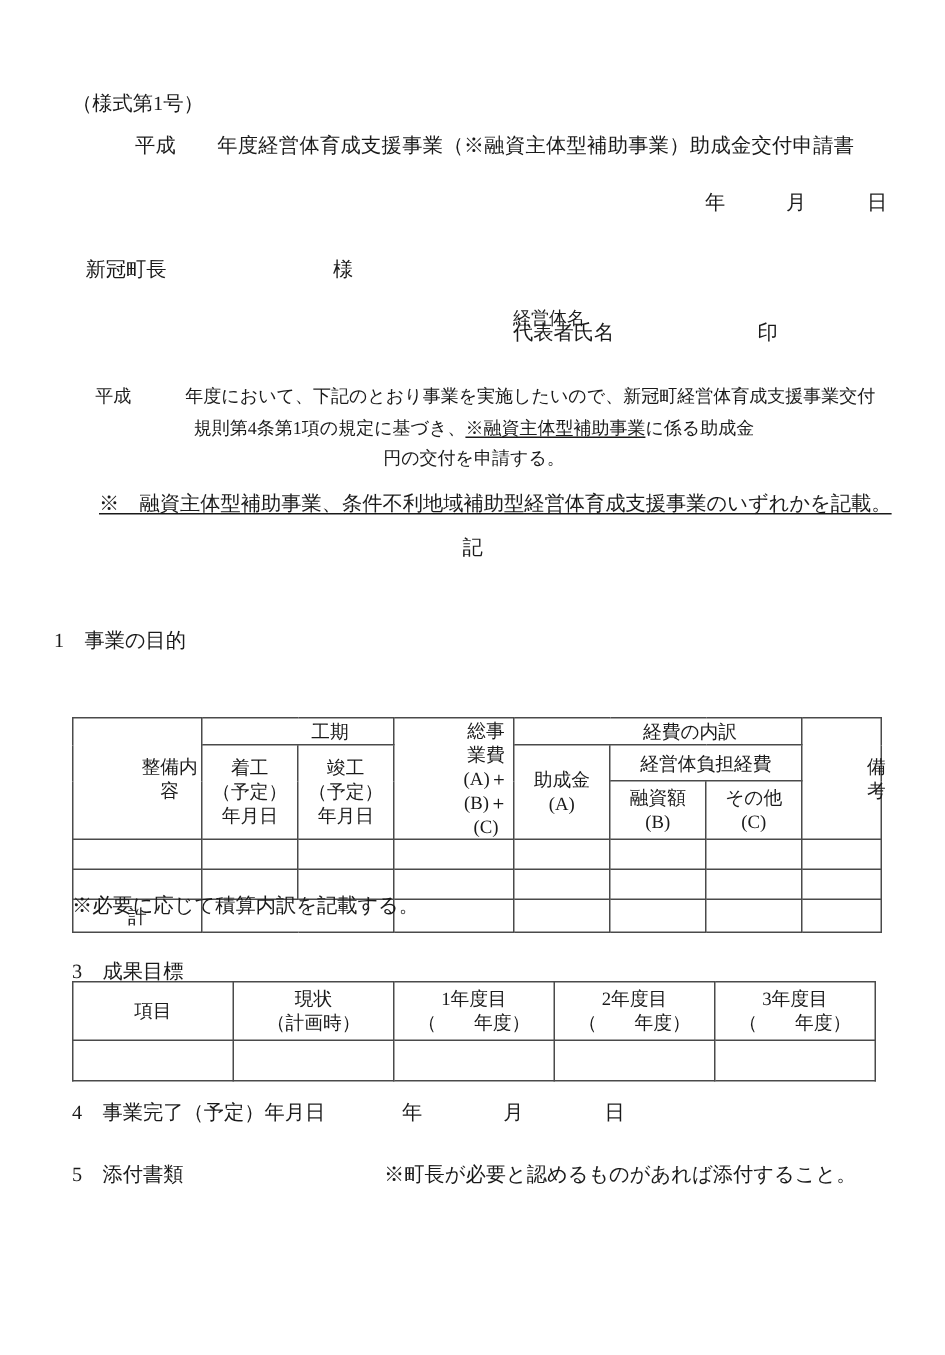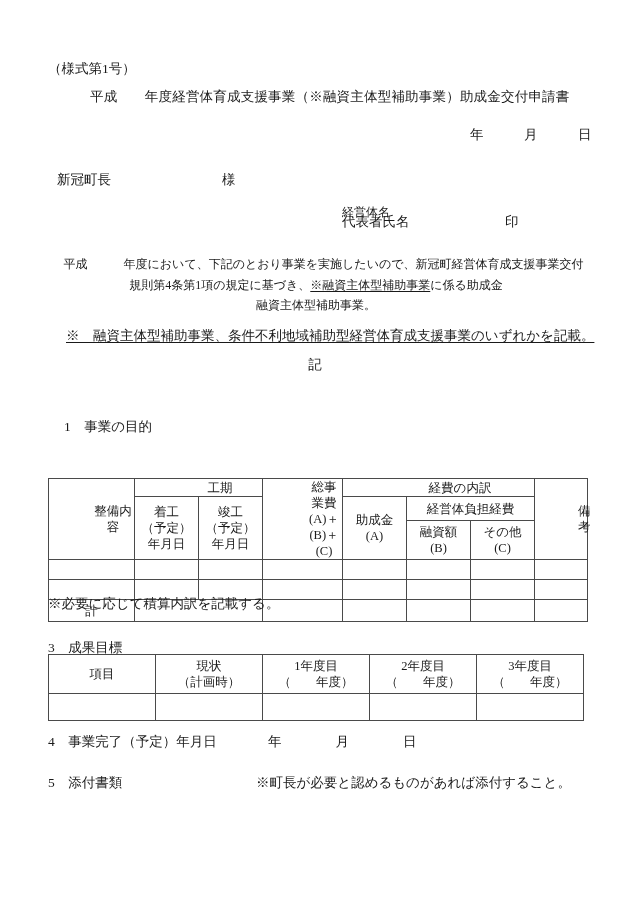--- a/index.html
+++ b/index.html
@@ -55,21 +55,21 @@
     left: 66px;
     top: 329px;
     font-size: 13.5px;
     white-space: pre;
     text-decoration: underline;
   }
 
   .ki { position: absolute; left: 0; top: 358px; width: 630px; text-align: center; font-size: 13.5px; }
 
   .paren-note { left: 48px;  top: 399px; font-size: 13.5px; }
-  .sec1       { left: 64px;  top: 420px; font-size: 13.5px; }
+  .sec1       { left: 36px;  top: 420px; font-size: 13.5px; }
   .sec2       { left: 48px;  top: 461px; font-size: 13.5px; }
   .sec3       { left: 48px;  top: 641px; font-size: 13.5px; }
   .sec4       { left: 48px;  top: 735px; font-size: 13.5px; }
   .sec4-date  { left: 268px; top: 735px; font-size: 13.5px; }
   .sec5       { left: 48px;  top: 776px; font-size: 13.5px; }
   .sec5-note  { left: 228px; top: 776px; font-size: 13.5px; margin-left: 28px; }
 
   .tbl-note   { left: 48px;  top: 597px; font-size: 13.5px; }
 
   
@@ -112,21 +112,21 @@
   <div class="abs doc-title">平成　　年度経営体育成支援事業（※融資主体型補助事業）助成金交付申請書</div>
   <div class="abs date-line">年　　　月　　　日</div>
 
   <div class="abs addressee">新冠町長</div>
   <div class="abs addressee-h">様</div>
   <div class="abs org-name">経営体名</div>
   <div class="abs rep-name">代表者氏名</div>
   <div class="abs seal">印</div>
 
   <div class="body-p">
-    <span class="indent"></span><span>平成　　　年度において、下記のとおり事業を実施したいので、新冠町経営体育成支援事業交付規則第4条第1項の規定に基づき、</span><span class="u">※融資主体型補助事業</span><span>に係る助成金</span><br><span>融資主体型補助事業。</span>
+    <span class="indent"></span><span>平成　　　年度において、下記のとおり事業を実施したいので、新冠町経営体育成支援事業交付規則第4条第1項の規定に基づき、</span><span class="u">※融資主体型補助事業</span><span>に係る助成金</span><br><span>円の交付を申請する。</span>
   </div>
 
   <div class="abs note-line u">※　融資主体型補助事業、条件不利地域補助型経営体育成支援事業のいずれかを記載。</div>
 
   <div class="ki">記</div>
 
   <div class="abs sec1">1　事業の目的</div>
 
   <table class="grid" id="table-main">
     <colgroup>

